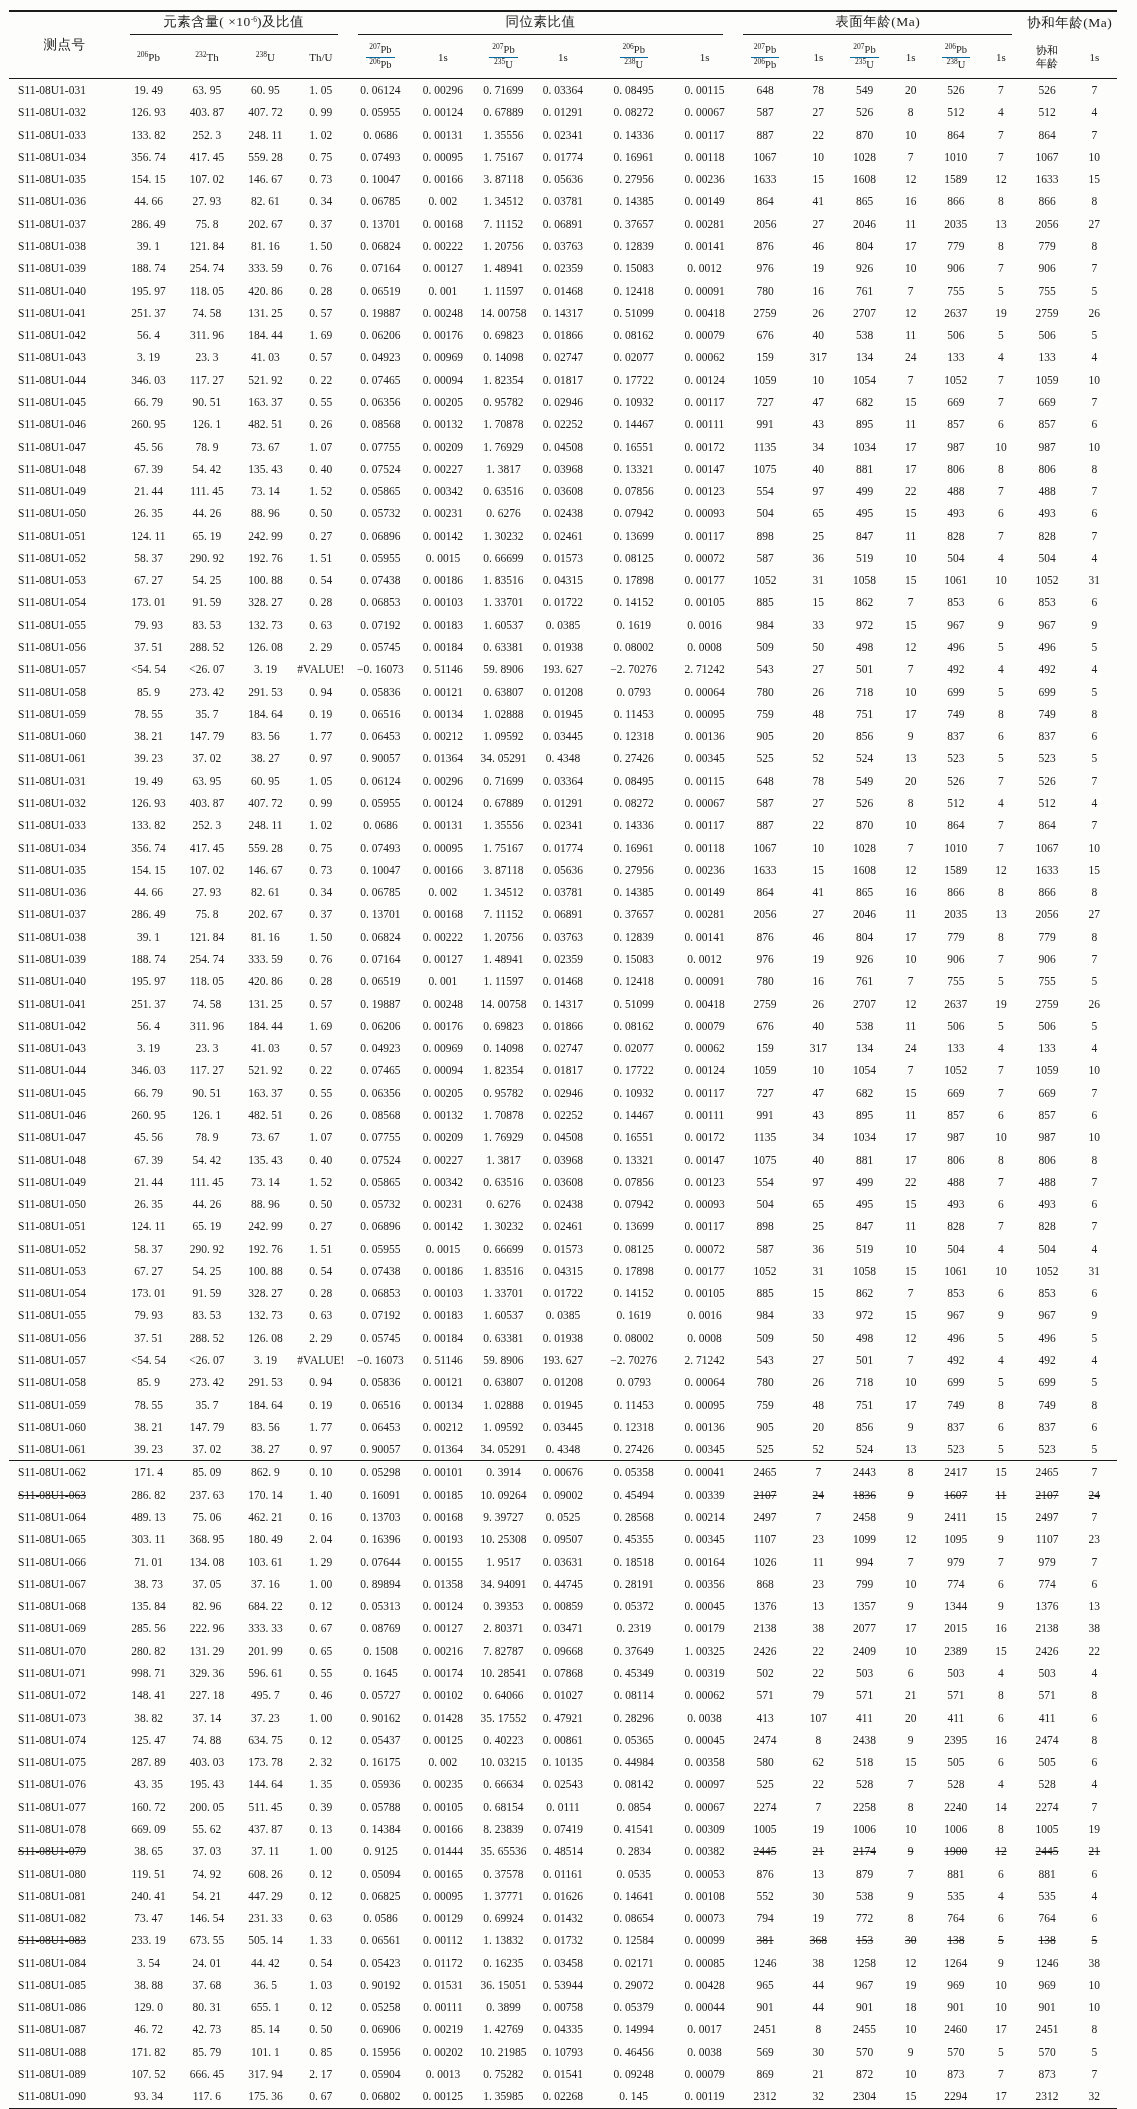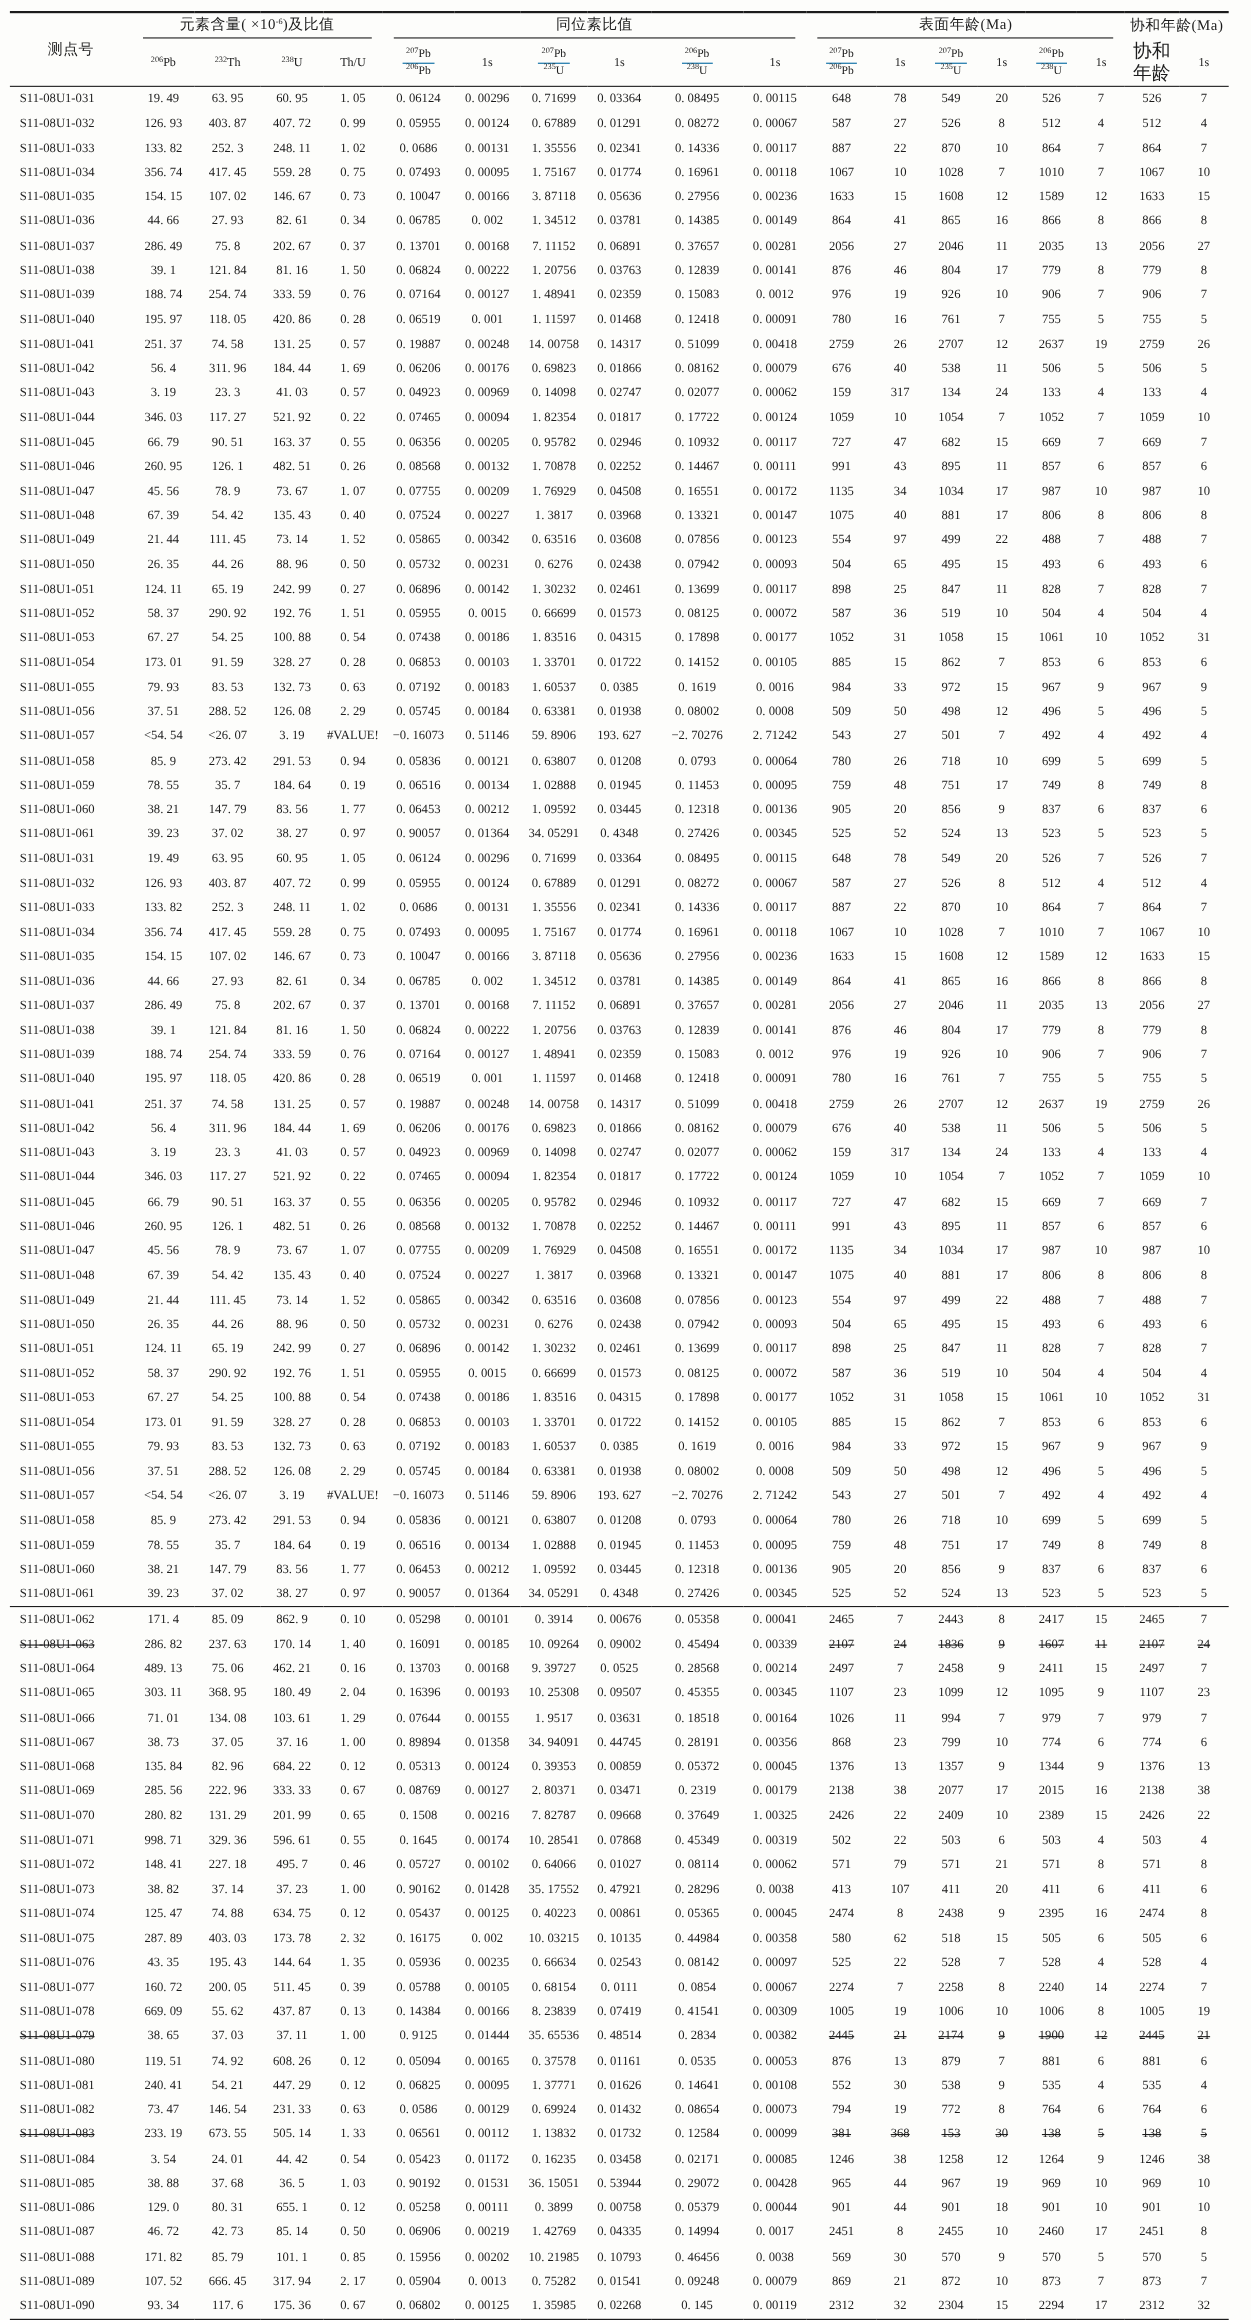--- a/index.html
+++ b/index.html
@@ -20,21 +20,21 @@
   th,td{padding:0;font-weight:normal;text-align:center;vertical-align:middle;}
   tr.grp-row th{height:24px;font-size:13.5px;letter-spacing:.5px;}
   tr.sub-row th{height:42px;font-size:11px;border-bottom:1.6px solid #1c1c1c;}
   th.station{font-size:13.5px;border-bottom:1.6px solid #1c1c1c;letter-spacing:1px;}
   th.grp .gu{border-bottom:1.2px solid #1c1c1c;padding-bottom:3px;margin:0 10px;}
   th.grp.nou .gu2{padding-bottom:3px;margin:0 2px;}
   sup{font-size:7.5px;line-height:0;vertical-align:4px;letter-spacing:0;}
   .fr{display:inline-block;vertical-align:middle;line-height:1.05;font-size:10.5px;}
   .fr .n{display:block;border-bottom:1px solid #0369a1;padding:0 3px 1px;}
   .fr .d{display:block;padding-top:1px;}
-  .stack{display:inline-block;line-height:1.15;font-size:17px;}
+  .stack{display:inline-block;line-height:1.15;font-size:11px;}
   tbody td{
     height:22.28px;line-height:22.28px;
     font-size:11.5px;white-space:nowrap;overflow:visible;
   }
   tbody td.id{text-align:left;padding-left:9px;font-size:11.5px;}
   tbody tr.sep td{border-top:1.4px solid #1c1c1c;}
   tbody tr:last-child td{border-bottom:2.4px solid #1c1c1c;}
   td.struck{text-decoration:line-through;text-decoration-thickness:1px;}
 </style>
 </head>

